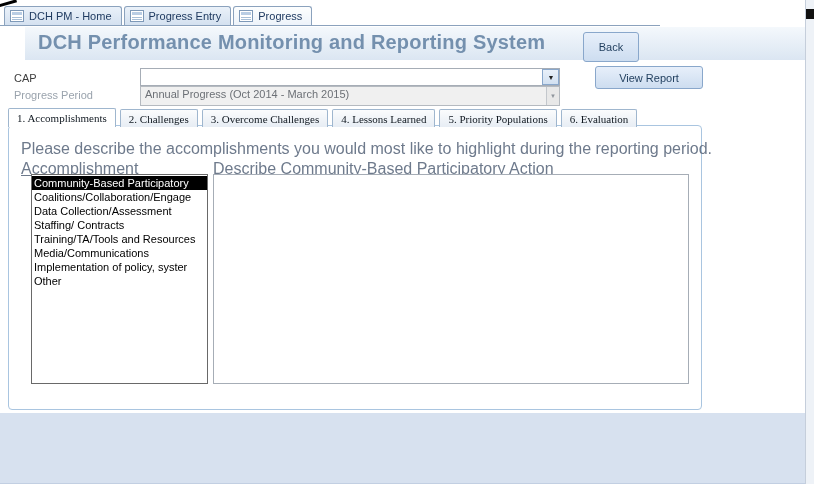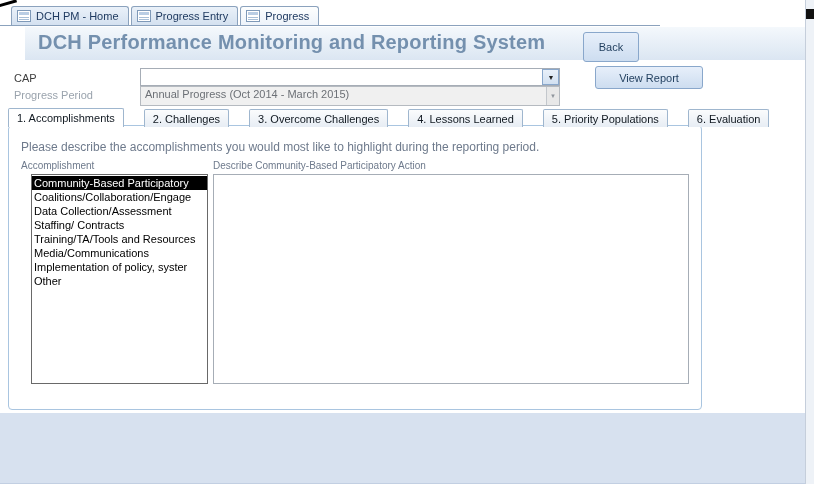--- a/index.html
+++ b/index.html
@@ -7,21 +7,21 @@
   body { font-family:"Liberation Sans","DejaVu Sans",sans-serif; }
   .screen { position:relative; width:814px; height:495px; background:#ffffff; overflow:hidden; }
 
   
   .corner-artifact { position:absolute; left:-3px; top:2px; width:20px; height:3px;
     background:#000; transform:rotate(-16deg); z-index:6; }
 
   
   .doc-tab-bar { position:absolute; left:0; top:0; width:660px; height:26px;
     background:#fff; border-bottom:1px solid #8ba2bd; display:flex; align-items:flex-end;
-    padding-left:11px; z-index:2; }
+    padding-left:4px; z-index:2; }
   .doc-tab { display:flex; align-items:center; gap:5px; height:19px; padding:0 9px 0 5px;
     margin-right:2px; border:1px solid #8ba2bd; border-bottom:none; border-radius:3px 3px 0 0;
     background:linear-gradient(#eaf1f9,#d4e1f0); font-size:11px; color:#1f3a60; cursor:default; }
   .doc-tab.active { background:linear-gradient(#fdfefe,#edf3fa); font-weight:normal; }
   .form-icon { width:14px; height:12px; border:1px solid #7e99b8; background:#fff;
     position:relative; display:inline-block; flex:none; }
   .form-icon::before { content:""; position:absolute; left:1px; right:1px; top:1px; height:3px;
     background:#b9cde4; }
   .form-icon::after { content:""; position:absolute; left:1px; right:1px; top:6px; height:1px;
     background:#a8bfd8; box-shadow:0 2px 0 #a8bfd8; }
@@ -52,30 +52,30 @@
     border-color:#b5bac0; }
   .pp-combo .combo-value { color:#6c7076; padding:1px 4px; }
   .pp-combo .combo-btn { width:13px; font-size:6px; color:#8f959c; background:#e8e8e8;
     border-left:1px solid #c3c7cc; outline:none; }
 
   
   .tab-strip { position:absolute; left:8px; top:107px; height:20px; display:flex;
     align-items:flex-end; z-index:3; }
   .tab { height:18px; padding:3px 8px 0 8px; font-size:11px; color:#101820;
     border:1px solid #9fb6ce; border-bottom:none; border-radius:2px 2px 0 0;
-    background:linear-gradient(#fbfcfd,#e7edf4); margin-right:20px; white-space:nowrap;
-    cursor:default; }
+    background:linear-gradient(#fbfcfd,#e7edf4); margin-right:4px; white-space:nowrap;
+    cursor:default;font-family:Liberation Serif, serif; }
   .tab.active { height:19px; background:#fff; position:relative; z-index:4; }
 
   
   .tab-page { position:absolute; left:8px; top:125px; width:694px; height:285px;
     border:1px solid #a9c5e0; border-radius:4px; background:#fff; z-index:1; }
-  .instruction { position:absolute; left:12px; top:14px; font-size:12px; color:#6e7a8c;
+  .instruction { position:absolute; left:12px; top:14px; font-size:16px; color:#6e7a8c;
     white-space:nowrap; }
-  .field-label { position:absolute; font-size:10px; color:#6e7a8c; white-space:nowrap; }
+  .field-label { position:absolute; font-size:16px; color:#6e7a8c; white-space:nowrap;text-decoration:underline; }
   .list-label { left:12px; top:34px; }
   .desc-label { left:204px; top:34px; }
   .list-box { position:absolute; left:22px; top:48px; width:177px; height:210px;
     border:1px solid #696969; background:#fff; overflow:hidden; padding-top:1px; }
   .list-item { height:14px; line-height:14px; font-size:11px; padding:0 2px; color:#000;
     white-space:nowrap; overflow:hidden; cursor:default; }
   .list-item.selected { background:#000; color:#fff; }
   .desc-box { position:absolute; left:204px; top:48px; width:476px; height:210px;
     border:1px solid #a6adb6; background:#fff; resize:none; font-family:inherit;
     font-size:11px; padding:3px; }

